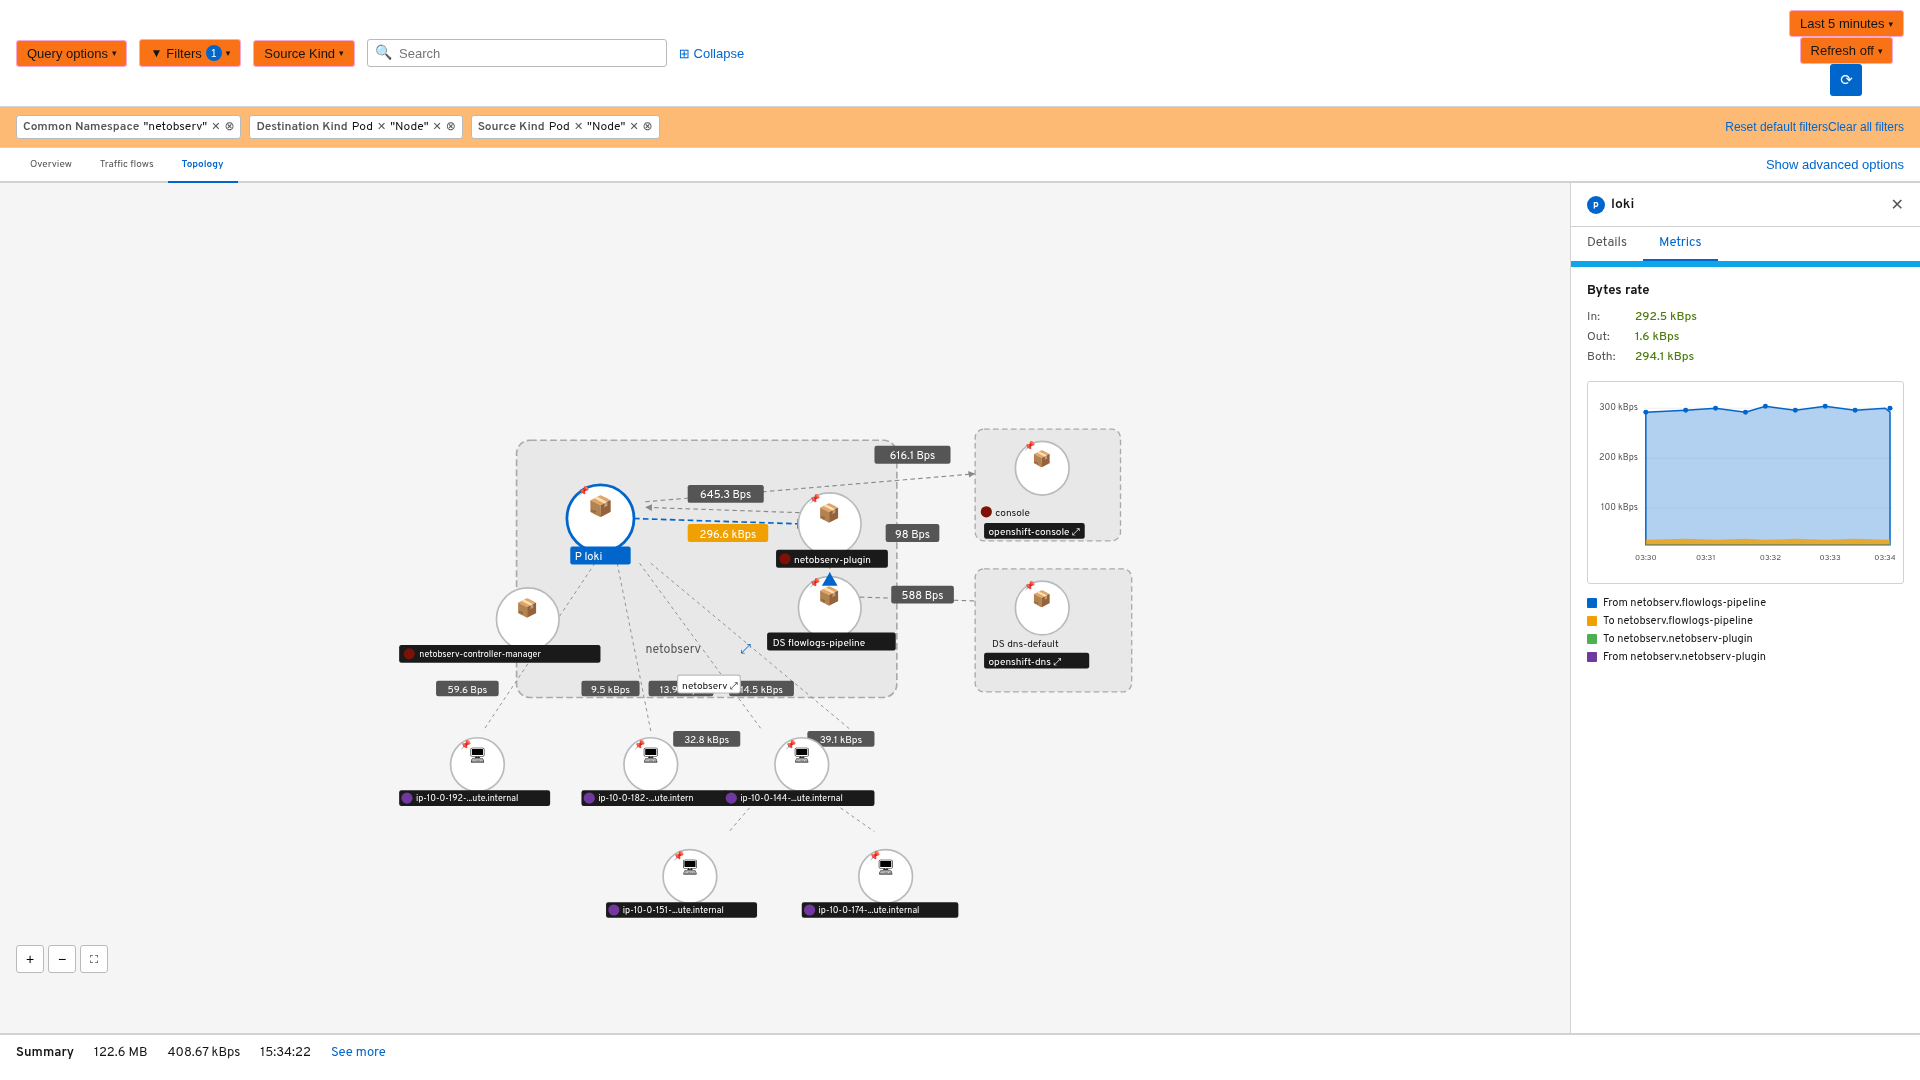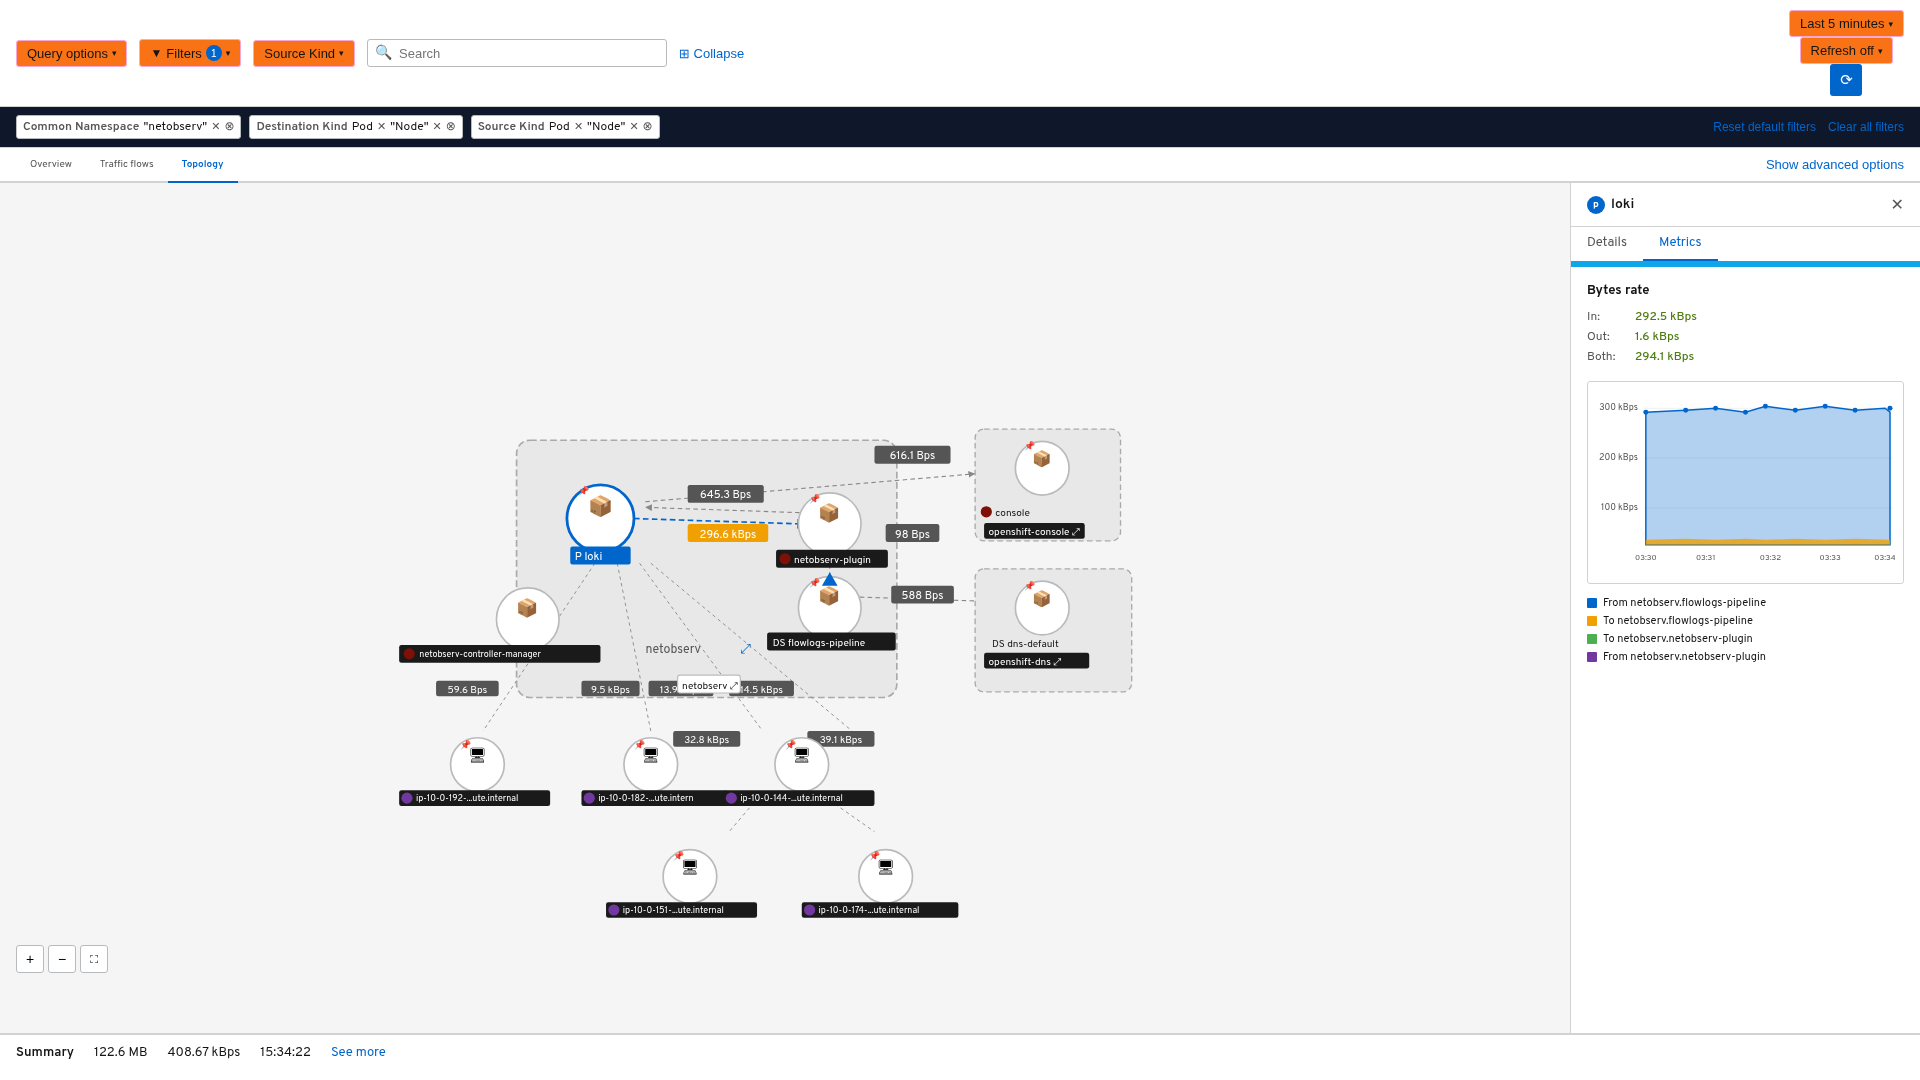--- a/index.html
+++ b/index.html
@@ -13,27 +13,27 @@
     .toolbar { display: flex; align-items: center; padding: 10px 16px; gap: 12px; border-bottom: 1px solid #d2d2d2; flex-wrap: wrap; }
     .toolbar-right { margin-left: auto; display: flex; align-items: center; gap: 0; flex-direction: column; }
     .btn-dropdown { display: flex; align-items: center; gap: 4px; padding: 5px 10px; border: 1px solid #f9a8d4; border-radius: 3px; background: #f97316; cursor: pointer; font-size: 13px; color: #151515; }
     .btn-icon { width: 32px; height: 32px; display: flex; align-items: center; justify-content: center; border-radius: 3px; background: #06c; color: #fff; border: none; cursor: pointer; font-size: 15px; }
     .filter-badge { background: #06c; color: #fff; border-radius: 50%; width: 16px; height: 16px; font-size: 10px; display: inline-flex; align-items: center; justify-content: center; }
     .search-bar { display: flex; align-items: center; border: 1px solid #b8bbbe; border-radius: 3px; padding: 4px 8px; flex: 1; max-width: 300px; gap: 6px; }
     .search-bar input { border: none; outline: none; font-size: 13px; width: 100%; }
     .collapse-btn { color: #06c; background: none; border: none; cursor: pointer; font-size: 13px; display: flex; align-items: center; gap: 4px; }
 
     
-    .filter-row { display: flex; align-items: center; padding: 8px 16px; gap: 8px; flex-wrap: wrap; background: #0f172a; border-bottom: 1px solid #d2d2d2; }
+    .filter-row { display: flex; align-items: center; padding: 8px 16px; gap: 8px; flex-wrap: wrap; background: #fdba74; border-bottom: 1px solid #d2d2d2; }
     .filter-chip { display: flex; align-items: center; gap: 4px; background: #fff; border: 1px solid #b8bbbe; border-radius: 3px; padding: 3px 6px; font-size: 12px; }
     .filter-chip-label { color: #555; font-weight: 600; }
     .filter-chip-value { color: #151515; }
     .chip-remove { cursor: pointer; color: #555; font-size: 11px; display: inline-flex; align-items: center; }
     .chip-remove-all { cursor: pointer; color: #555; background: none; border: none; font-size: 12px; }
-    .filter-links { margin-left: auto; display: flex; gap: 12px; }
+    .filter-links { margin-left: auto; display: flex; }
     .filter-link { color: #06c; cursor: pointer; background: none; border: none; font-size: 12px; text-decoration: none; }
 
     
     .tabs-row { display: flex; align-items: center; padding: 0 16px; border-bottom: 2px solid #d2d2d2; position: relative; }
     .tab { padding: 10px 14px; cursor: pointer; font-size: 10px; color: #555; border-bottom: 2px solid transparent; margin-bottom: -2px; }
     .tab.active { color: #06c; border-bottom: 2px solid #06c; font-weight: 600; }
     .show-advanced { margin-left: auto; color: #06c; cursor: pointer; background: none; border: none; font-size: 13px; }
 
     
     .main-area { display: flex; height: calc(1080px - 230px); }

